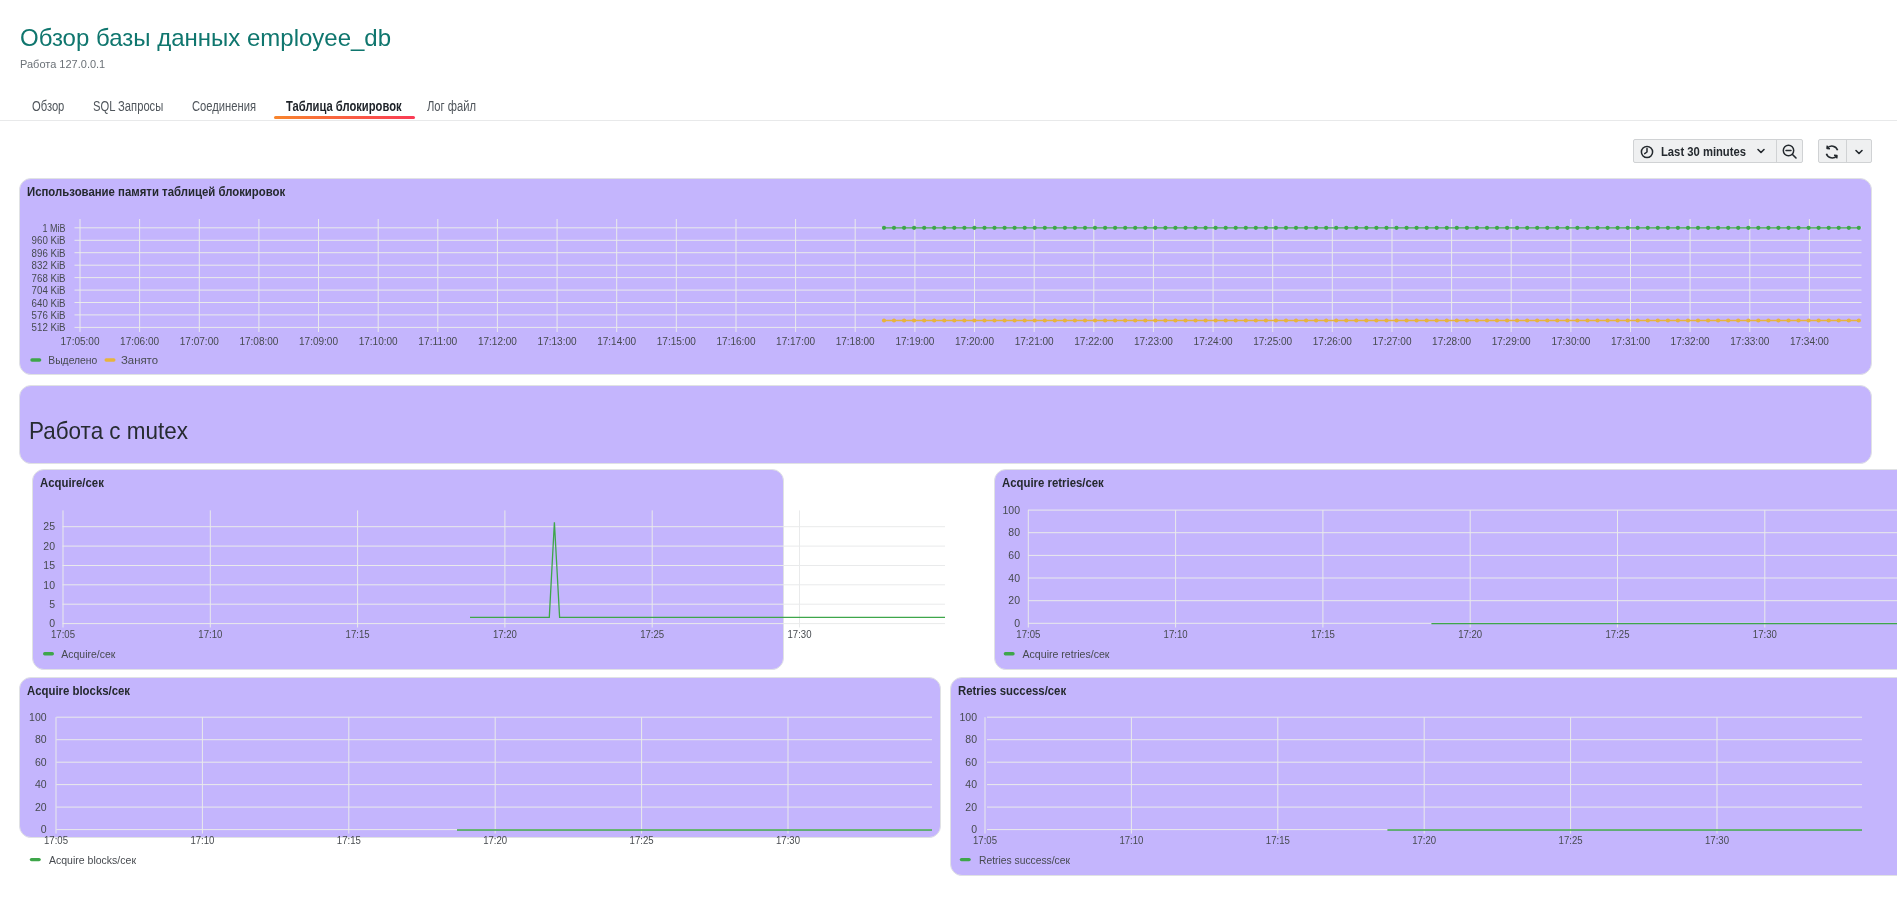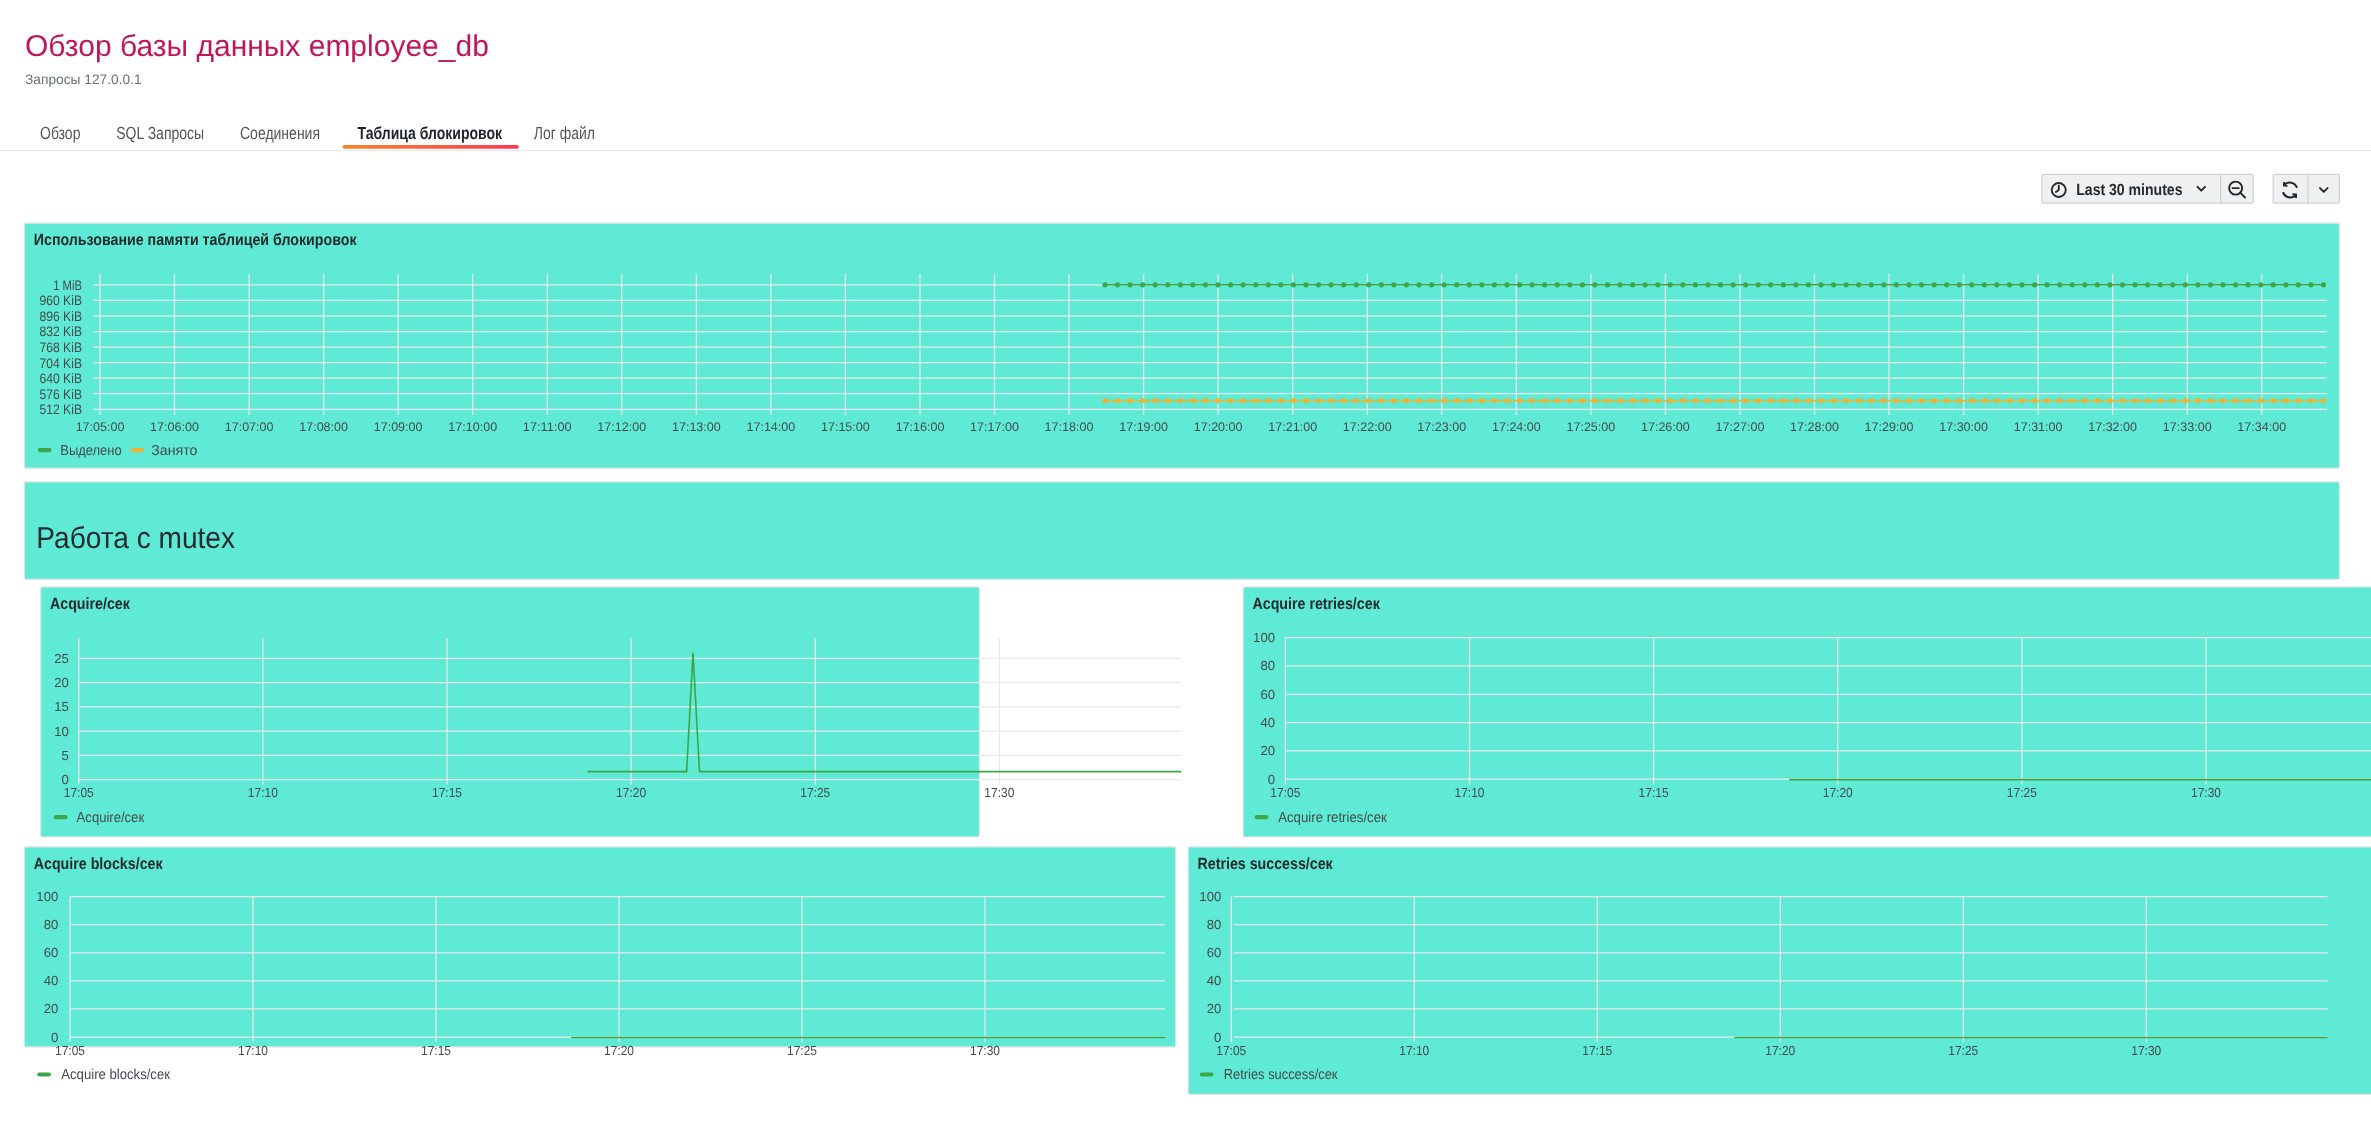--- a/index.html
+++ b/index.html
@@ -1,23 +1,23 @@
 <!DOCTYPE html>
 <html><head><meta charset="utf-8"><title>Обзор базы данных employee_db</title>
 <style>
   html,body{margin:0;padding:0;background:#fff;font-family:"Liberation Sans",sans-serif;}
   body{width:1897px;height:904px;position:relative;overflow:hidden;}
-  .panel{position:absolute;background:#5eead4;border:1px solid #e0e2e4;border-radius:2px;box-sizing:border-box;}
+  .panel{position:absolute;background:#c4b5fd;border:1px solid #e0e2e4;border-radius:12px;box-sizing:border-box;}
   .ptitle{position:absolute;left:7px;top:4.5px;font-size:13px;font-weight:600;color:#24292e;transform:scaleX(0.875);transform-origin:0 50%;white-space:nowrap;}
   .tab{position:absolute;font-size:14px;color:#4f555b;transform:scaleX(0.80);transform-origin:0 0;white-space:nowrap;}
   .btn{position:absolute;background:#eff0f1;border:1px solid #d0d2d4;border-radius:2px;box-sizing:border-box;}
 </style></head>
 <body>
-<div style="position:absolute;left:20px;top:23.6px;font-size:24px;font-weight:500;color:#be185d;white-space:nowrap;">Обзор базы данных employee_db</div>
-<div style="position:absolute;left:20px;top:58px;font-size:11px;color:#6b7177;">Запросы 127.0.0.1</div>
+<div style="position:absolute;left:20px;top:23.6px;font-size:24px;font-weight:500;color:#0f766e;white-space:nowrap;">Обзор базы данных employee_db</div>
+<div style="position:absolute;left:20px;top:58px;font-size:11px;color:#6b7177;">Работа 127.0.0.1</div>
 
 <div class="tab" style="left:31.9px;top:97.5px;">Обзор</div>
 <div class="tab" style="left:93px;top:97.5px;">SQL Запросы</div>
 <div class="tab" style="left:191.9px;top:97.5px;">Соединения</div>
 <div class="tab" style="left:285.7px;top:97.5px;font-weight:700;color:#1d2228;">Таблица блокировок</div>
 <div class="tab" style="left:427.1px;top:97.5px;">Лог файл</div>
 <div style="position:absolute;left:273.6px;top:116.2px;width:141.3px;height:3.1px;border-radius:2px;background:linear-gradient(90deg,#f8852c,#fa3a55);"></div>
 <div style="position:absolute;left:0;top:119.6px;width:1897px;height:1px;background:#e8e9ea;"></div>
 
 <div class="btn" style="left:1633px;top:139px;width:170px;height:24px;"></div>

